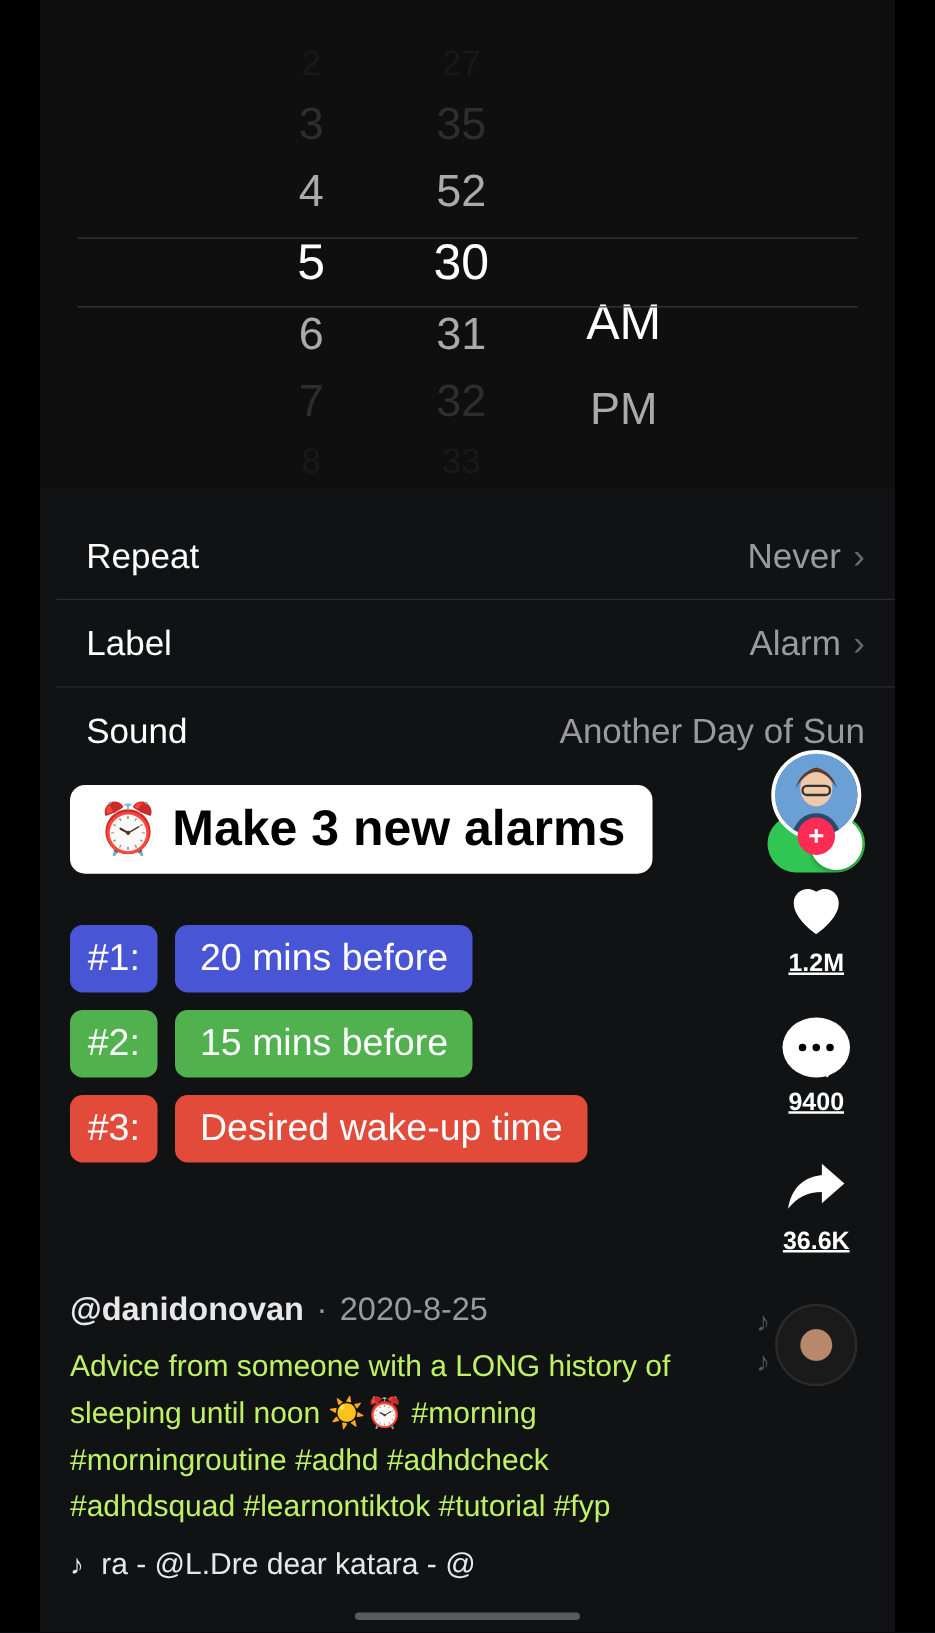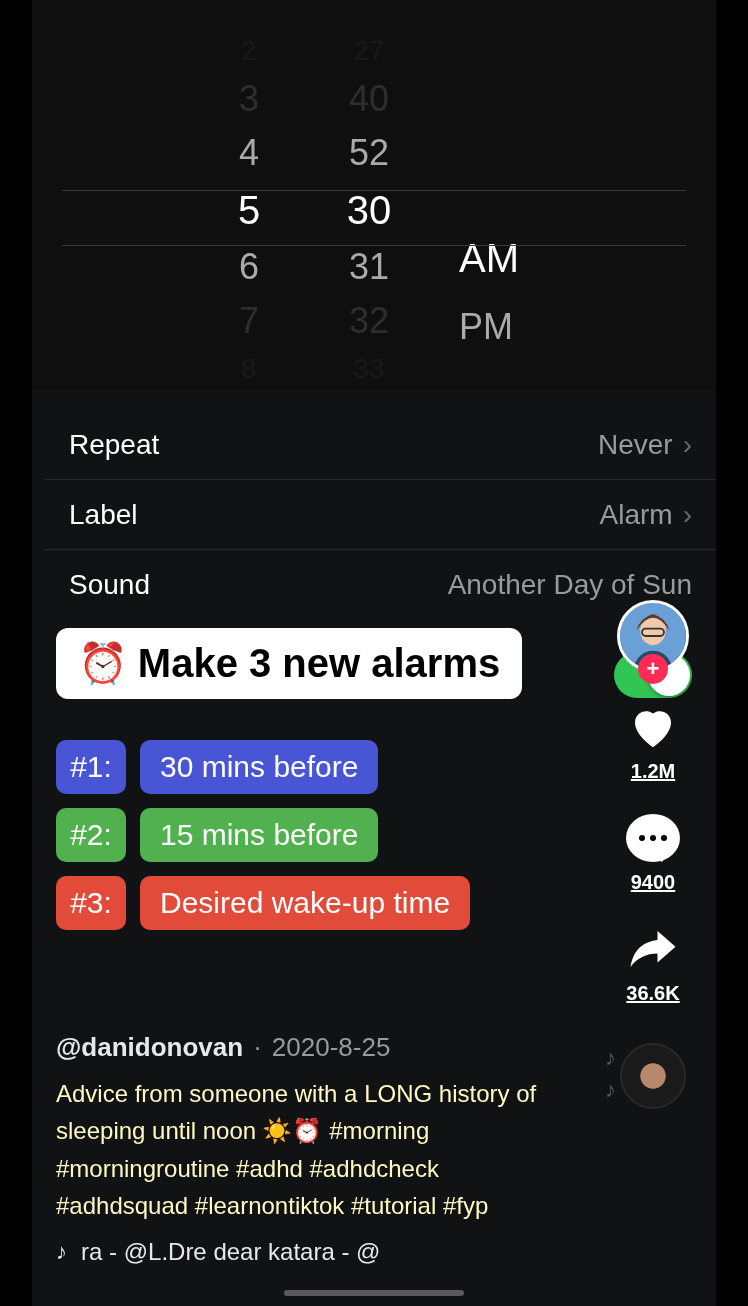--- a/index.html
+++ b/index.html
@@ -37,21 +37,21 @@
   }
   .picker-col {
     display: flex;
     flex-direction: column;
     align-items: center;
     font-size: 36px;
     line-height: 1.5;
     color: #555;
     width: 80px;
   }
-  .picker-col.ampm { width: 90px; align-items: flex-start; padding-left: 10px; gap: 12px; }
+  .picker-col.ampm { width: 90px; align-items: center; padding-left: 10px; gap: 12px; }
   .picker-col .sel {
     color: #fff;
     font-size: 40px;
   }
   .picker-col .near { color: #aaa; }
   .picker-col .far { color: #444; opacity: 0.6; }
   .picker-col .edge { color: #2a2a2a; opacity: 0.4; font-size: 28px;}
   .picker-selbar {
     position: absolute;
     top: 190px;
@@ -151,21 +151,21 @@
     color: #fff;
     font-size: 24px;
   }
   .meta .author-row {
     display: flex; align-items: center; gap: 10px;
     font-size: 26px;
     margin-bottom: 12px;
   }
   .meta .author { font-weight: 700; color: #e8e8e8; }
   .meta .date { color: #9a9a9e; }
-  .meta .desc { line-height: 1.55; color: #fef9c3; }
+  .meta .desc { line-height: 1.55; color: #bef264; }
   .music-row {
     margin-top: 14px;
     display: flex; align-items: center; gap: 14px;
     font-size: 24px; color: #e8e8e8;
   }
   .note-icon { font-size: 22px; }
   .home-indicator {
     position: absolute;
     bottom: 10px;
     left: 50%; transform: translateX(-50%);
@@ -246,21 +246,21 @@
         <div class="edge">2</div>
         <div class="far">3</div>
         <div class="near">4</div>
         <div class="sel">5</div>
         <div class="near">6</div>
         <div class="far">7</div>
         <div class="edge">8</div>
       </div>
       <div class="picker-col">
         <div class="edge">27</div>
-        <div class="far">40</div>
+        <div class="far">35</div>
         <div class="near">52</div>
         <div class="sel">30</div>
         <div class="near">31</div>
         <div class="far">32</div>
         <div class="edge">33</div>
       </div>
       <div class="picker-col ampm">
         <div style="height:54px"></div>
         <div style="height:54px"></div>
         <div style="height:54px"></div>
@@ -298,21 +298,21 @@
     <span>Make 3 new alarms</span>
   </div>
 
   <div class="toggle">
     <div class="toggle-knob"></div>
   </div>
 
   <div class="tags">
     <div class="tagrow">
       <div class="pill small c-blue">#1:</div>
-      <div class="pill c-blue">30 mins before</div>
+      <div class="pill c-blue">20 mins before</div>
     </div>
     <div class="tagrow">
       <div class="pill small c-green">#2:</div>
       <div class="pill c-green">15 mins before</div>
     </div>
     <div class="tagrow">
       <div class="pill small c-red">#3:</div>
       <div class="pill c-red">Desired wake-up time</div>
     </div>
   </div>

